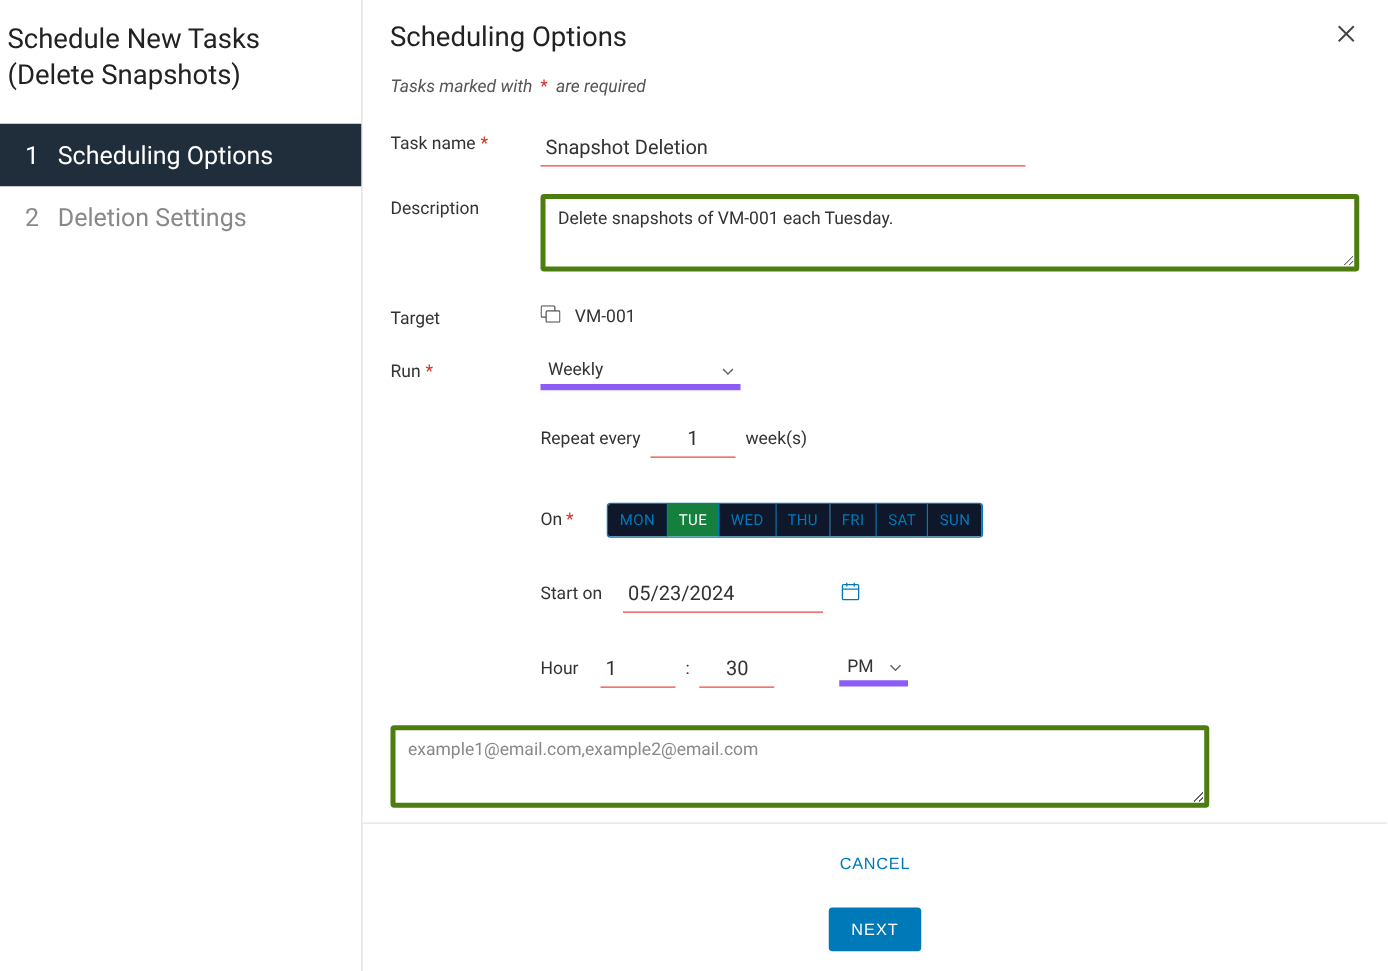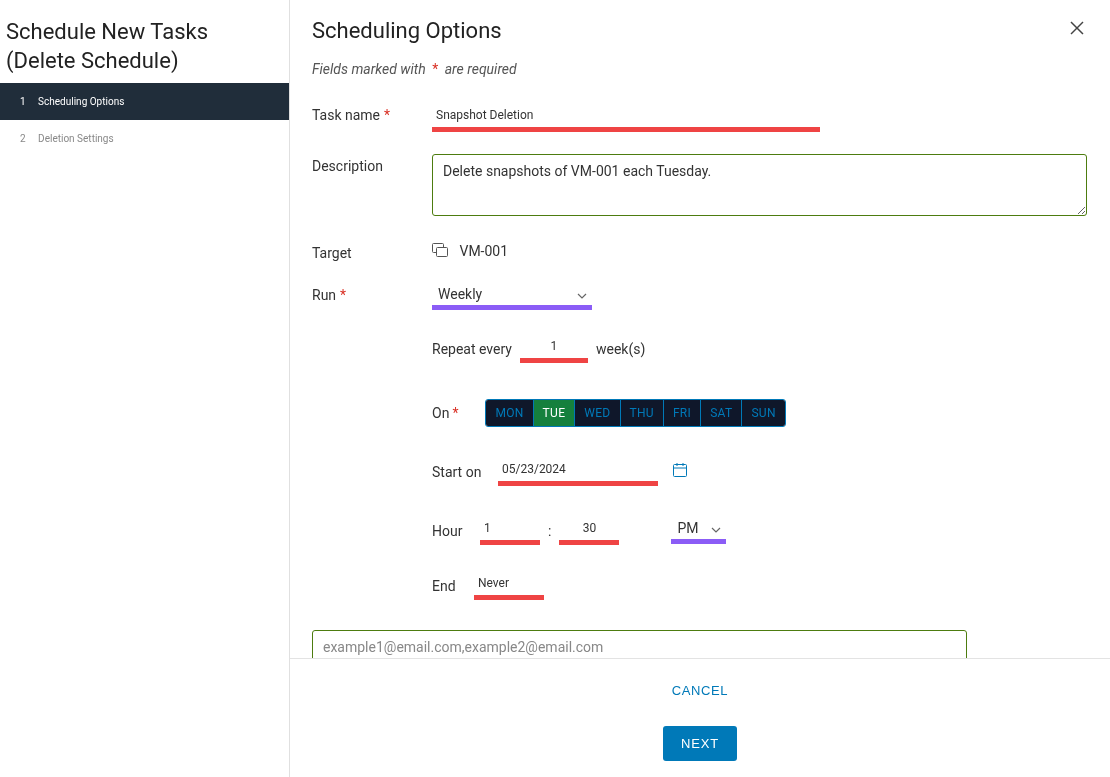--- a/index.html
+++ b/index.html
@@ -20,27 +20,27 @@
     .sidebar {
       width: 290px;
       flex-shrink: 0;
       border-right: 1px solid #e0e0e0;
       padding-top: 18px;
     }
     .sidebar-title {
       font-size: 22px;
       font-weight: 400;
       color: #222;
-      padding: 0 6px 8px 6px;
+      padding: 0 6px 24px 6px;
       line-height: 1.3;
     }
     .wizard-steps { list-style: none; }
     .wizard-step {
       padding: 13px 20px;
-      font-size: 10px;
+      font-size: 20px;
       color: #888;
       cursor: pointer;
     }
     .wizard-step.active {
       background: #202d3a;
       color: #fff;
     }
     .wizard-step .step-num { margin-right: 10px; }
     .main {
       flex: 1;
@@ -85,33 +85,33 @@
     .form-label {
       width: 120px;
       flex-shrink: 0;
       padding-top: 4px;
       color: #333;
     }
     .form-label .required-star { margin-left: 4px;}
     .form-content { flex: 1; }
     .input-text {
       border: none;
-      border-bottom: 5px solid #ef4444;
+      border-bottom: 1px solid #ef4444;
       padding: 5px 4px;
-      font-size: 12px;
+      font-size: 16px;
       color: #333;
       outline: none;
       background: transparent;
       font-family: inherit;
     }
     .task-name-input { width: 388px; }
     .textarea {
       width: 655px;
       height: 62px;
-      border: 1px solid #4d7c0f;
+      border: 4px solid #4d7c0f;
       border-radius: 3px;
       padding: 8px 10px;
       font-size: 14px;
       font-family: inherit;
       color: #333;
       outline: none;
       resize: both;
     }
     .target-row { align-items: center; }
     .target-icon {
@@ -210,21 +210,21 @@
       cursor: pointer;
     }
   </style>
 </head>
 <body>
 
 <div class="modal">
   <div class="sidebar">
     <div class="sidebar-title">
       <span>Schedule New Tasks</span><br>
-      <span>(Delete Schedule)</span>
+      <span>(Delete Snapshots)</span>
     </div>
     <ul class="wizard-steps">
       <li class="wizard-step active">
         <span class="step-num">1</span>
         <span>Scheduling Options</span>
       </li>
       <li class="wizard-step">
         <span class="step-num">2</span>
         <span>Deletion Settings</span>
       </li>
@@ -237,21 +237,21 @@
       <div class="close-icon">
         <svg width="14" height="14" viewBox="0 0 14 14">
             <line x1="1" y1="1" x2="13" y2="13" stroke="#444" stroke-width="1.5"></line>
             <line x1="13" y1="1" x2="1" y2="13" stroke="#444" stroke-width="1.5"></line>
           </svg>
       </div>
     </div>
 
     <div class="main-body">
       <div class="required-note">
-        <span>Fields marked with</span>
+        <span>Tasks marked with</span>
         <span class="required-star">*</span>
         <span>are required</span>
       </div>
 
       <div class="form-row">
         <div class="form-label">
           <span>Task name</span><span class="required-star">*</span>
         </div>
         <div class="form-content">
           <input type="text" class="input-text task-name-input" value="Snapshot Deletion" style="">
@@ -336,24 +336,20 @@
             <div class="select-wrap small ampm-wrap">
               <div class="select-value">PM</div>
               <span class="select-caret">
                 <svg width="10" height="6" viewBox="0 0 10 6">
                     <path d="M1 1 L5 5 L9 1" fill="none" stroke="#666" stroke-width="1.2"></path>
                   </svg>
               </span>
             </div>
           </div>
 
-          <div class="sub-row" style="margin-top:26px;">
-            <span class="sub-label" style="width:34px;">End</span>
-            <input type="text" class="input-text end-input" value="Never" style="">
-          </div>
 
         </div>
       </div>
 
       <div class="form-row email-row" style="margin-top:30px;">
         <div class="form-content">
           <textarea class="textarea email-textarea" placeholder="example1@email.com,example2@email.com" style=""></textarea>
         </div>
       </div>
 

